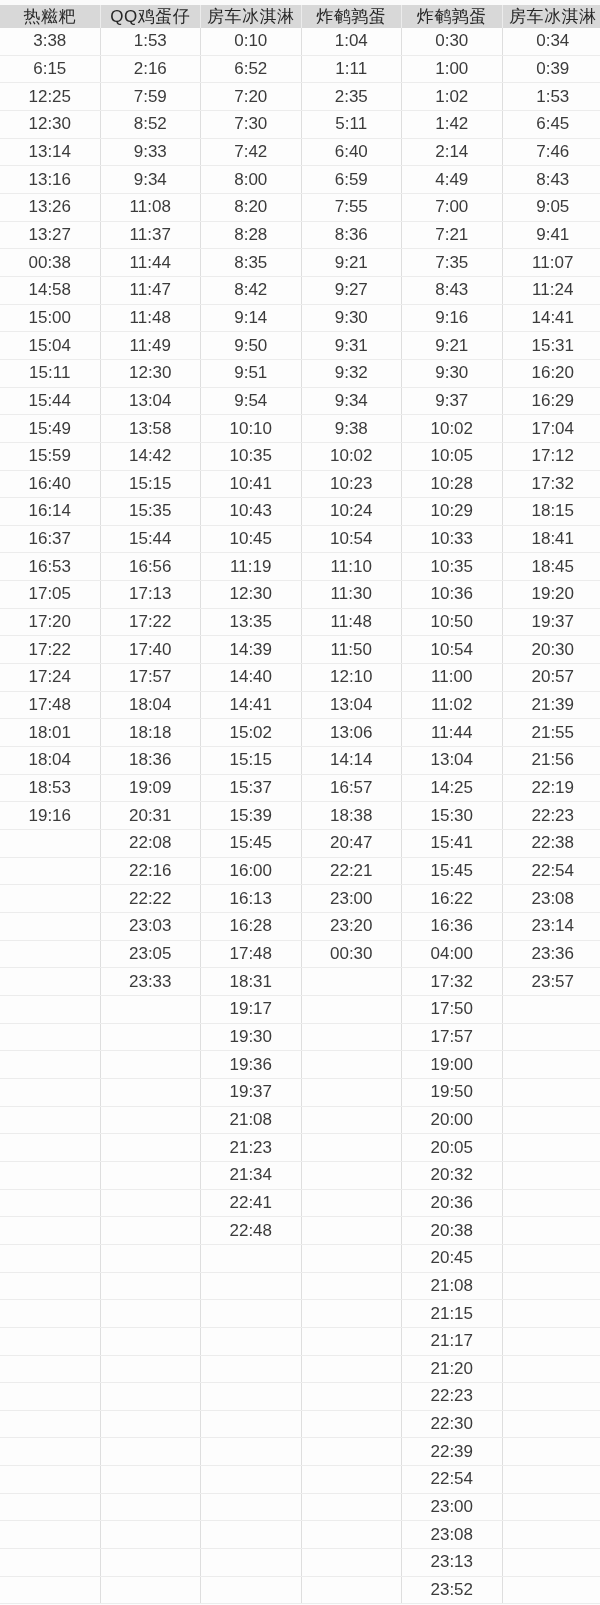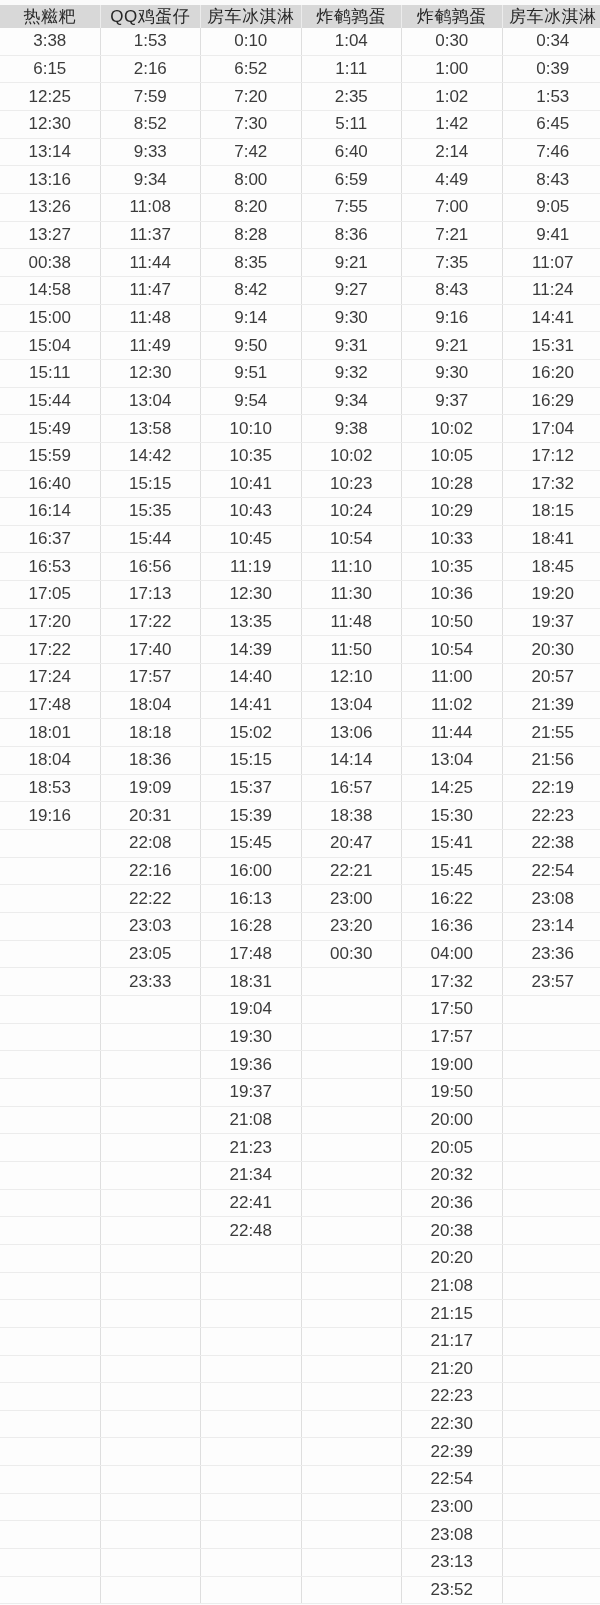--- a/index.html
+++ b/index.html
@@ -349,21 +349,21 @@
         <div class="cell"></div>
         <div class="cell">23:33</div>
         <div class="cell">18:31</div>
         <div class="cell"></div>
         <div class="cell">17:32</div>
         <div class="cell">23:57</div>
       </div>
       <div class="row">
         <div class="cell"></div>
         <div class="cell"></div>
-        <div class="cell">19:04</div>
+        <div class="cell">19:17</div>
         <div class="cell"></div>
         <div class="cell">17:50</div>
         <div class="cell"></div>
       </div>
       <div class="row">
         <div class="cell"></div>
         <div class="cell"></div>
         <div class="cell">19:30</div>
         <div class="cell"></div>
         <div class="cell">17:57</div>
@@ -423,21 +423,21 @@
         <div class="cell">22:48</div>
         <div class="cell"></div>
         <div class="cell">20:38</div>
         <div class="cell"></div>
       </div>
       <div class="row">
         <div class="cell"></div>
         <div class="cell"></div>
         <div class="cell"></div>
         <div class="cell"></div>
-        <div class="cell">20:20</div>
+        <div class="cell">20:45</div>
         <div class="cell"></div>
       </div>
       <div class="row">
         <div class="cell"></div>
         <div class="cell"></div>
         <div class="cell"></div>
         <div class="cell"></div>
         <div class="cell">21:08</div>
         <div class="cell"></div>
       </div>

